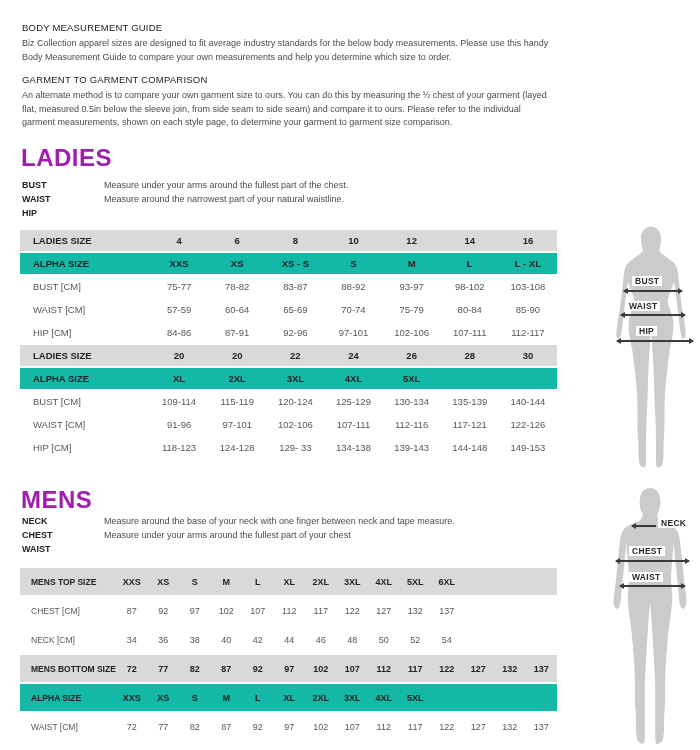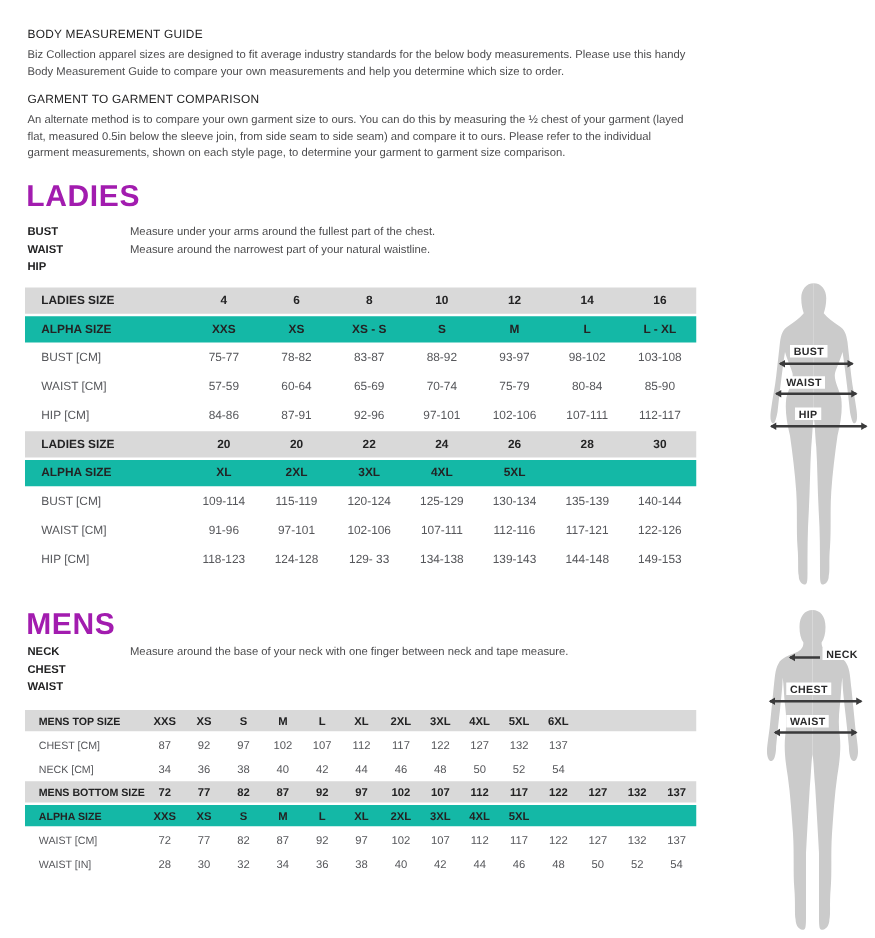--- a/index.html
+++ b/index.html
@@ -21,21 +21,21 @@
   #mens-defs   { top:514px; }
   .def-row  { display:flex; font-size:9px; line-height:14px; }
   .def-term { width:58px; font-weight:bold; color:#222223; }
   .def-text { color:#4b4b4d;margin-left:24px; }
 
   .sizing-table { position:absolute; left:20px; width:537px; display:flex; flex-direction:column; row-gap:2px; }
   #ladies-table { top:230px; }
   #mens-table   { top:568px; }
   .trow { display:grid; align-items:center; font-size:9.5px; }
   #ladies-table .trow { grid-template-columns:130px repeat(7,1fr); height:21px; }
-  #mens-table   .trow { grid-template-columns:96px repeat(14,1fr); height:17px; font-size:9px; }
+  #mens-table   .trow { grid-template-columns:96px repeat(14,1fr); height:27px; font-size:9px; }
   .trow.dark  { background:#d9d9d9; font-weight:bold; color:#232324; }
   .trow.light { background:#14b8a6; font-weight:bold; color:#232324; }
   .trow.plain { color:#56575b; }
   .tlabel { padding-left:13px; text-align:left; white-space:nowrap; }
   #mens-table .tlabel { padding-left:11px; font-size:8.5px; }
   .tcell  { text-align:center; }
 
   .figure { position:absolute; }
   #ladies-figure { left:606px; top:226px; width:90px; height:246px; }
   #mens-figure   { left:603px; top:488px; width:94px; height:260px; }
@@ -202,20 +202,21 @@
 
 <div id="mens-heading" class="big-heading">MENS</div>
 
 <div id="mens-defs" class="defs">
   <div class="def-row">
     <span class="def-term">NECK</span>
     <span class="def-text">Measure around the base of your neck with one finger between neck and tape measure.</span>
   </div>
   <div class="def-row">
     <span class="def-term">CHEST</span>
+    <span class="def-text">Measure under your arms around the fullest part of your chest</span>
   </div>
   <div class="def-row">
     <span class="def-term">WAIST</span>
   </div>
 </div>
 
 <div id="mens-table" class="sizing-table">
     <div class="trow dark">
       <div class="tlabel">MENS TOP SIZE</div>
       <div class="tcell">XXS</div>

